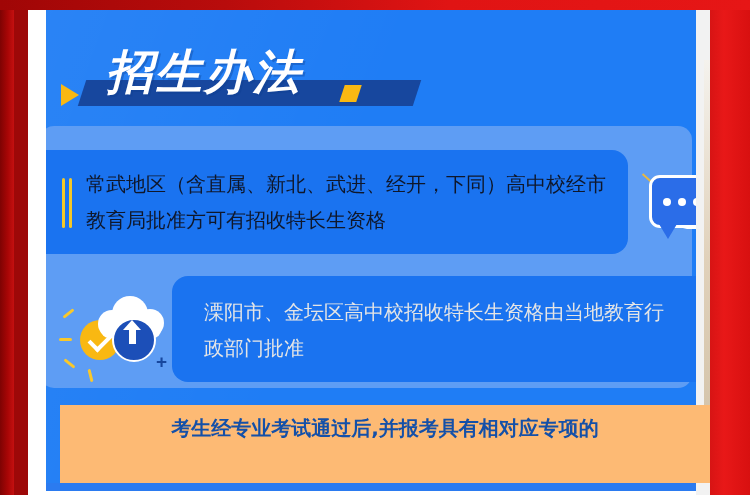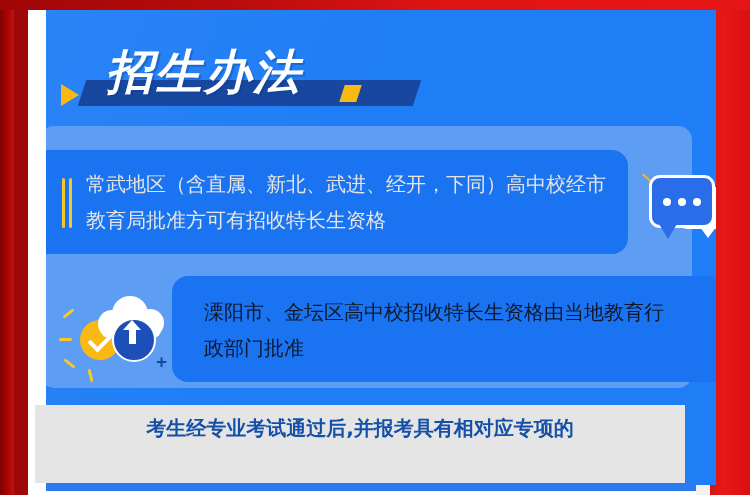--- a/index.html
+++ b/index.html
@@ -18,21 +18,21 @@
       background:linear-gradient(to right,#d71414 0%,#e81818 35%,#d81010 100%);}
   .frame-red-top{position:absolute;left:0;top:0;width:750px;height:10px;
       background:linear-gradient(to right,#a00606 0%,#b80c0c 30%,#e01414 60%,#e61616 100%);}
   .frame-white-gap{position:absolute;left:28px;top:0;width:18px;height:495px;background:#ffffff;}
   .frame-white-gap-r{position:absolute;right:40px;top:0;width:14px;height:495px;background:#f2f2f2;}
   .frame-tan{position:absolute;right:40px;top:60px;width:6px;height:400px;
       background:linear-gradient(to bottom,#f5f2ec,#ddcbb0,#cbb89a);opacity:.85;}
 
   
   .board{position:absolute;left:46px;top:10px;width:650px;height:475px;
-      background:#1f7df5;overflow:hidden;padding-left:20px;}
+      background:#1f7df5;overflow:hidden;}
   .board-sheen{position:absolute;left:0;top:0;width:650px;height:475px;
       background:linear-gradient(110deg,rgba(255,255,255,.05) 0%,rgba(255,255,255,0) 45%);}
 
   
   .title-wrap{position:absolute;left:0;top:22px;width:650px;height:80px;}
   .title-banner{position:absolute;left:36px;top:48px;width:335px;height:26px;
       background:#17479e;transform:skewX(-18deg);}
   .title-tri{position:absolute;left:15px;top:52px;width:0;height:0;
       border-top:11px solid transparent;border-bottom:11px solid transparent;
       border-left:18px solid #f9b812;}
@@ -49,21 +49,21 @@
       background:#5e9df4;border-radius:14px;}
 
   
   .card1{position:absolute;left:-6px;top:140px;width:588px;height:104px;
       background:#1a73f0;border-radius:0 16px 16px 0;}
   .card1-lines{position:absolute;left:22px;top:28px;width:12px;height:50px;}
   .vline{position:absolute;top:0;width:3px;height:50px;background:#f4c828;border-radius:2px;}
   .vline.a{left:0;}
   .vline.b{left:7px;}
   .card1-text{position:absolute;left:46px;top:16px;width:525px;
-      font-size:20px;line-height:36px;color:#e5e5e5;font-weight:500;
+      font-size:20px;line-height:36px;color:#0f172a;font-weight:500;
       font-family:"DejaVu Sans","Liberation Sans",sans-serif;}
 
   
   .chat-icon{position:absolute;left:597px;top:163px;width:86px;height:72px;}
   .chat-back{position:absolute;left:34px;top:14px;width:48px;height:42px;
       background:#ffffff;border-radius:10px;}
   .chat-back:after{content:"";position:absolute;right:9px;bottom:-9px;
       width:0;height:0;border-left:8px solid transparent;border-right:8px solid transparent;
       border-top:11px solid #ffffff;}
   .chat-front{position:absolute;left:6px;top:2px;width:60px;height:47px;
@@ -73,21 +73,21 @@
       border-top:15px solid #2b6de8;}
   .dot{position:absolute;top:20px;width:8px;height:8px;background:#ffffff;border-radius:50%;}
   .dot.d1{left:11px;} .dot.d2{left:26px;} .dot.d3{left:41px;}
   .chat-slash{position:absolute;left:-2px;top:4px;width:12px;height:2px;
       background:#e8b840;transform:rotate(42deg);}
 
   
   .card2{position:absolute;left:126px;top:266px;width:556px;height:106px;
       background:#1a73f0;border-radius:16px 0 0 16px;}
   .card2-text{position:absolute;left:32px;top:18px;width:470px;
-      font-size:20px;line-height:36px;color:#0f172a;font-weight:500;
+      font-size:20px;line-height:36px;color:#e5e5e5;font-weight:500;
       font-family:"DejaVu Sans","Liberation Sans",sans-serif;}
 
   
   .cloud-icon{position:absolute;left:14px;top:272px;width:110px;height:96px;}
   .sun{position:absolute;left:20px;top:38px;width:40px;height:40px;
       background:#f9b812;border-radius:50%;z-index:2;}
   .sun-check{position:absolute;left:9px;top:12px;width:20px;height:10px;
       border-left:4px solid #ffffff;border-bottom:4px solid #ffffff;
       transform:rotate(-45deg);}
   .ray{position:absolute;background:#f9c82b;border-radius:2px;}
@@ -104,22 +104,22 @@
   .upcircle{position:absolute;left:52px;top:36px;width:40px;height:40px;
       background:#1c4fb8;border-radius:50%;z-index:4;border:2px solid #ffffff;}
   .uparrow{position:absolute;left:15px;top:9px;width:7px;height:15px;background:#ffffff;}
   .uparrow:before{content:"";position:absolute;left:-6px;top:-9px;width:0;height:0;
       border-left:9px solid transparent;border-right:9px solid transparent;
       border-bottom:10px solid #ffffff;}
   .plus{position:absolute;left:96px;top:70px;color:#17479e;font-size:19px;
       line-height:19px;font-weight:bold;z-index:5;}
 
   
-  .note{position:absolute;left:35px;top:405px;width:650px;height:78px;
-      background:#e5e5e5;}
+  .note{position:absolute;left:60px;top:405px;width:650px;height:78px;
+      background:#fdba74;}
   .note-text{position:absolute;left:0;top:8px;width:650px;text-align:center;
       font-size:20px;line-height:31px;color:#1450a8;font-weight:bold;
       font-family:"DejaVu Sans","Liberation Sans",sans-serif;}
   .note-line{position:absolute;left:46px;top:483px;width:650px;height:8px;background:#2b7bf0;}
   .note-line2{position:absolute;left:46px;top:491px;width:650px;height:4px;background:#ffffff;}
 </style>
 </head>
 <body>
 
 <div class="poster">

